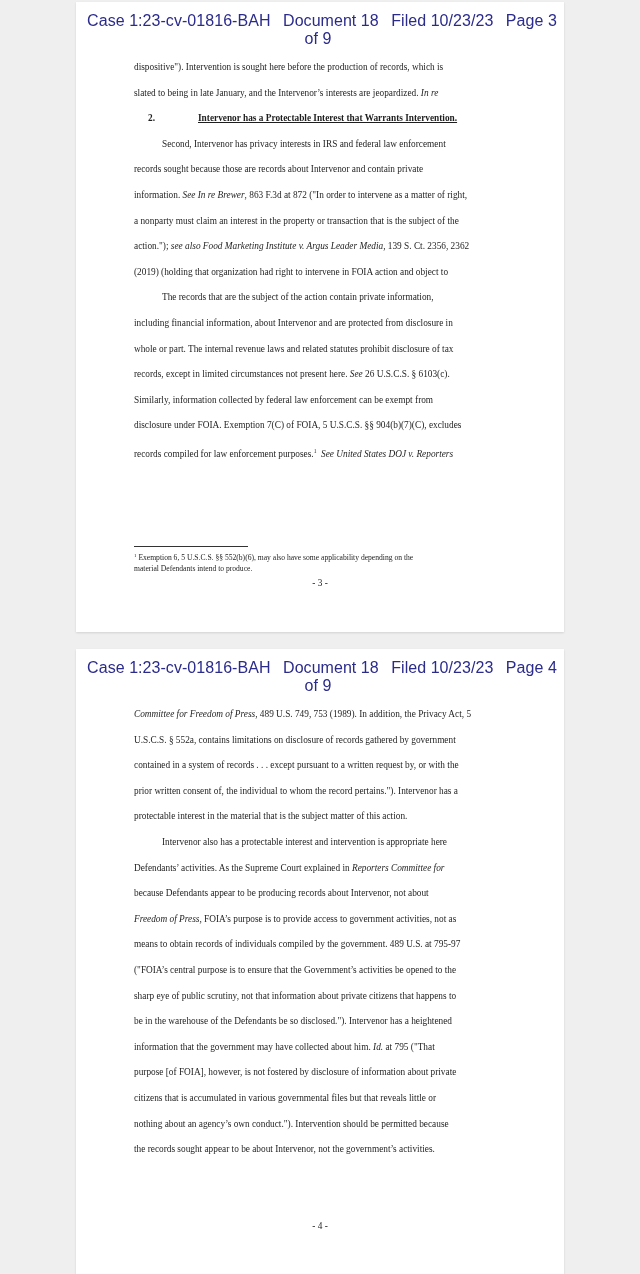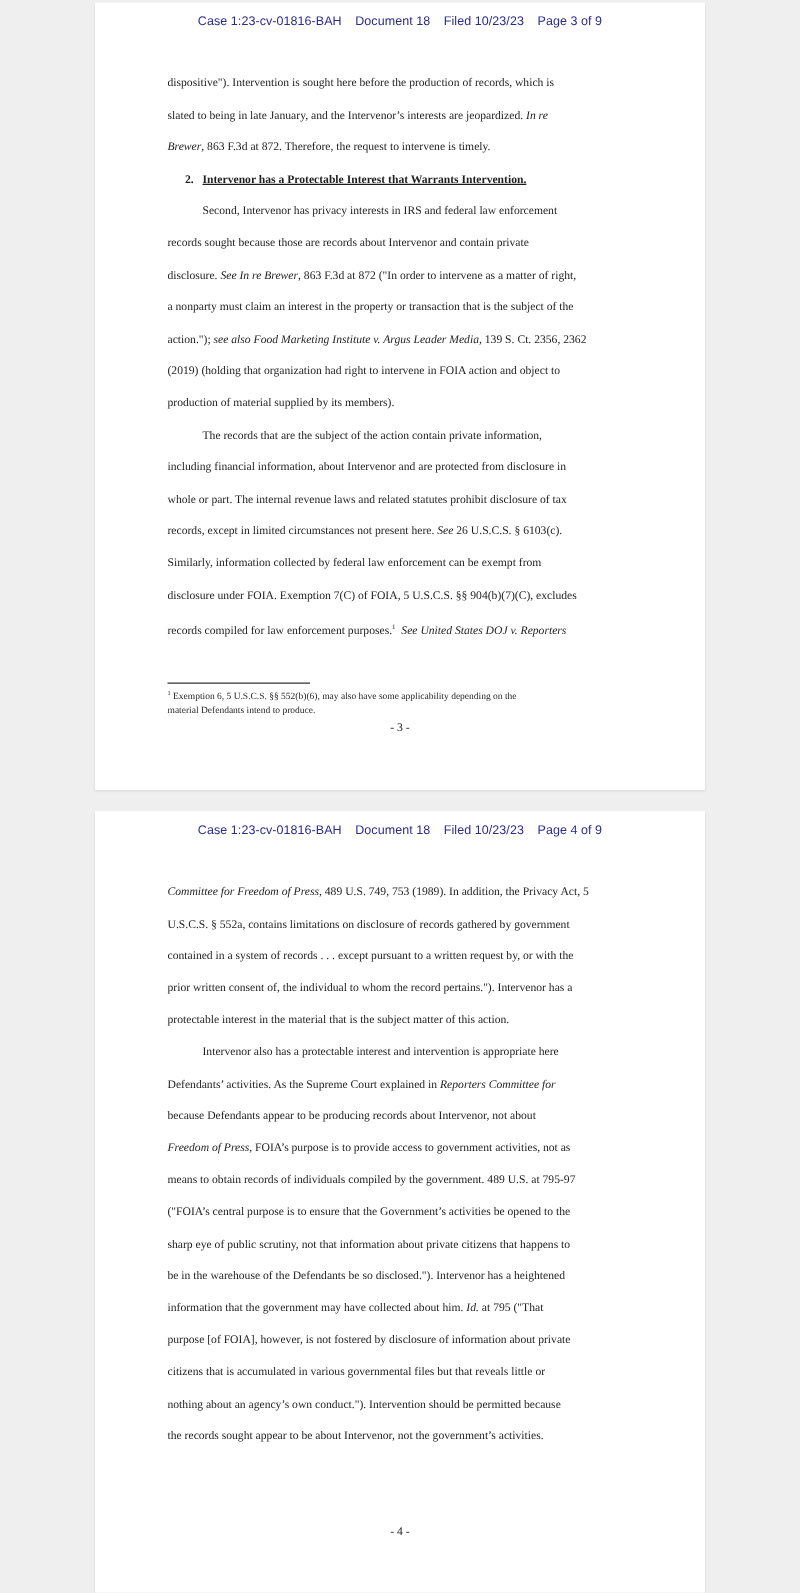--- a/index.html
+++ b/index.html
@@ -15,39 +15,39 @@
     left: 76px; width: 488px;
     background: #ffffff;
     box-shadow: 0 1px 2px rgba(0,0,0,0.12);
   }
   #page1 { top: 2px; height: 630px; }
   #page2 { top: 649px; height: 640px; }
   .ecf-header {
     position: absolute; top: 10px; left: 0; right: 0;
     text-align: center;
     font-family: "Liberation Sans", "DejaVu Sans", sans-serif;
-    font-size: 10px;
+    font-size: 16px;
     color: #2b2b8c;
     letter-spacing: 0.05px;
     word-spacing: 0;
   }
   .ecf-header span { margin: 0 4px; }
   .body {
     position: absolute; left: 58px; width: 372px;
     font-size: 9.3px;
     line-height: 25.6px;
     white-space: nowrap;
   }
   .line { display: block; height: 25.6px; }
   .indent { padding-left: 28px; }
   .heading {
     font-weight: bold;
   }
   .heading .num { display: inline-block; width: 14px; margin-left: 14px; }
-  .heading .title { text-decoration: underline; }
+  .heading .title { text-decoration: underline; margin-left: 36px; }
   i { font-style: italic; }
   .fn-rule {
     position: absolute; left: 58px; top: 544px;
     width: 114px; height: 0; border-top: 1px solid #333;
   }
   .footnote {
     position: absolute; left: 58px; top: 548px;
     font-size: 7.6px; line-height: 11px; white-space: nowrap;
   }
   .footnote sup { font-size: 5px; vertical-align: 3px; }
@@ -64,29 +64,27 @@
   <div class="ecf-header">
     <span>Case 1:23-cv-01816-BAH</span>
     <span>Document 18</span>
     <span>Filed 10/23/23</span>
     <span>Page 3 of 9</span>
   </div>
 
   <div class="body" style="top:53px;">
     <span class="line">dispositive").  Intervention is sought here before the production of records, which is</span>
     <span class="line"><span>slated to being in late January, and the Intervenor’s interests are jeopardized.  </span><i>In re</i></span>
-    <span class="line"><i>Brewer</i><span>, 863 F.3d at 872.  Therefore, the request to intervene is timely.</span></span>
     <span class="line heading"><span class="num">2.</span><span class="title">Intervenor has a Protectable Interest that Warrants Intervention.</span></span>
     <span class="line indent">Second, Intervenor has privacy interests in IRS and federal law enforcement</span>
     <span class="line">records sought because those are records about Intervenor and contain private</span>
-    <span class="line"><span>disclosure.  </span><i>See In re Brewer</i><span>, 863 F.3d at 872 ("In order to intervene as a matter of right,</span></span>
+    <span class="line"><span>information.  </span><i>See In re Brewer</i><span>, 863 F.3d at 872 ("In order to intervene as a matter of right,</span></span>
     <span class="line">a nonparty must claim an interest in the property or transaction that is the subject of the</span>
     <span class="line"><span>action."); </span><i>see also Food Marketing Institute v. Argus Leader Media,</i><span> 139 S. Ct. 2356, 2362</span></span>
     <span class="line">(2019) (holding that organization had right to intervene in FOIA action and object to</span>
-    <span class="line">production of material supplied by its members).</span>
     <span class="line indent">The records that are the subject of the action contain private information,</span>
     <span class="line">including financial information, about Intervenor and are protected from disclosure in</span>
     <span class="line">whole or part.  The internal revenue laws and related statutes prohibit disclosure of tax</span>
     <span class="line"><span>records, except in limited circumstances not present here.  </span><i>See</i><span> 26 U.S.C.S. § 6103(c).</span></span>
     <span class="line">Similarly, information collected by federal law enforcement can be exempt from</span>
     <span class="line">disclosure under FOIA.  Exemption 7(C) of FOIA, 5 U.S.C.S. §§ 904(b)(7)(C), excludes</span>
     <span class="line"><span>records compiled for law enforcement purposes.</span><sup class="fnref">1</sup><span style="white-space:pre">  </span><i>See United States DOJ v. Reporters</i></span>
   </div>
 
   <div class="fn-rule"></div>

